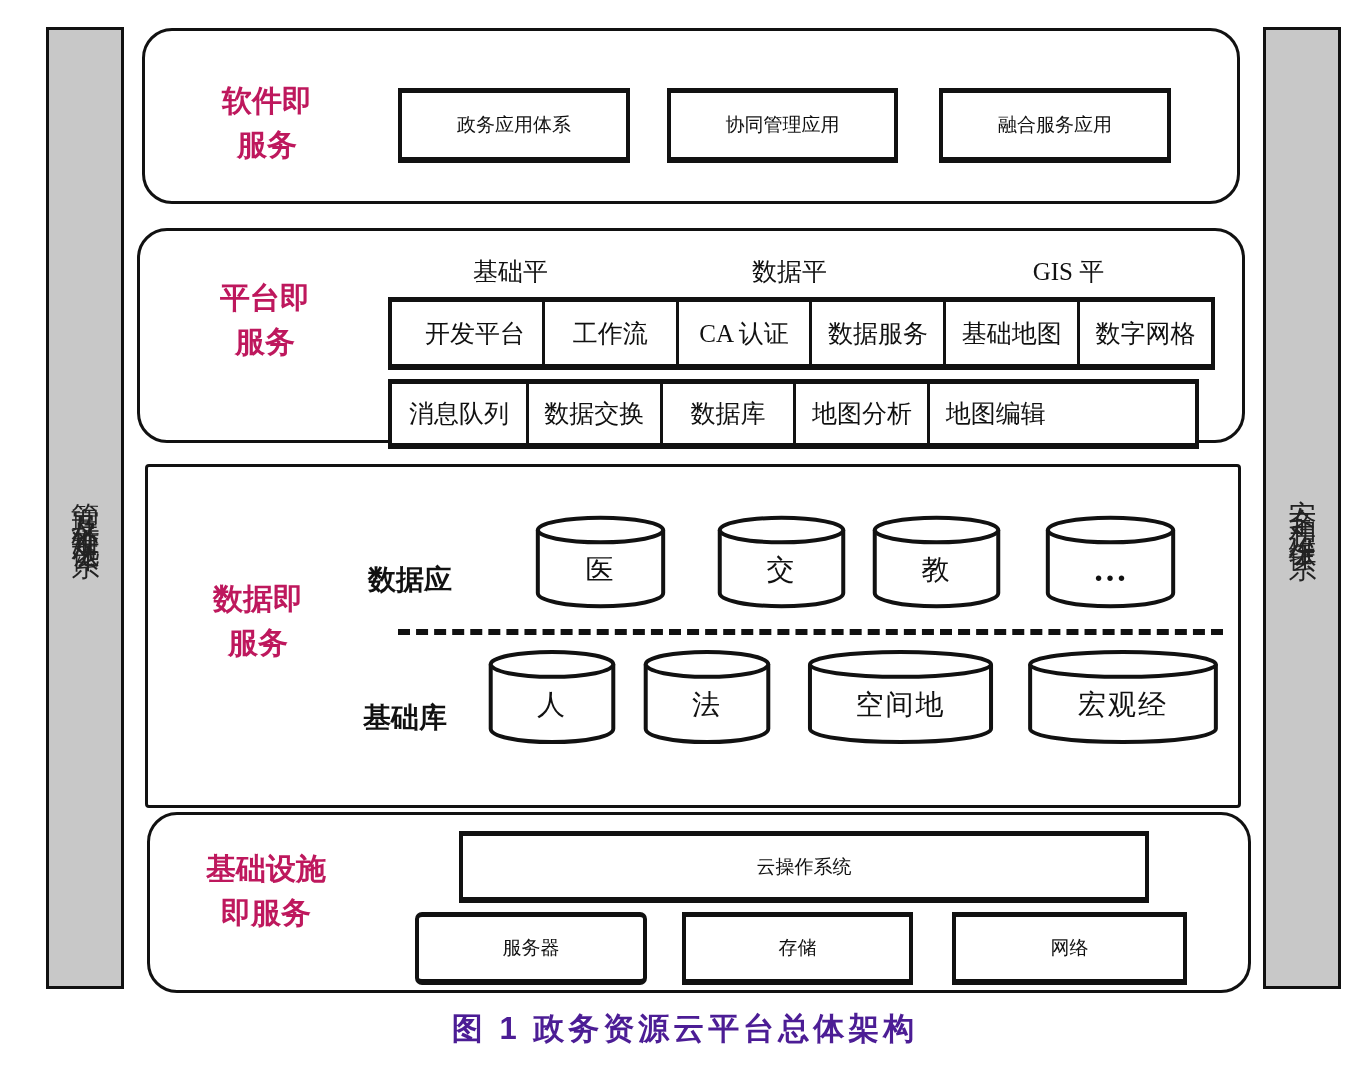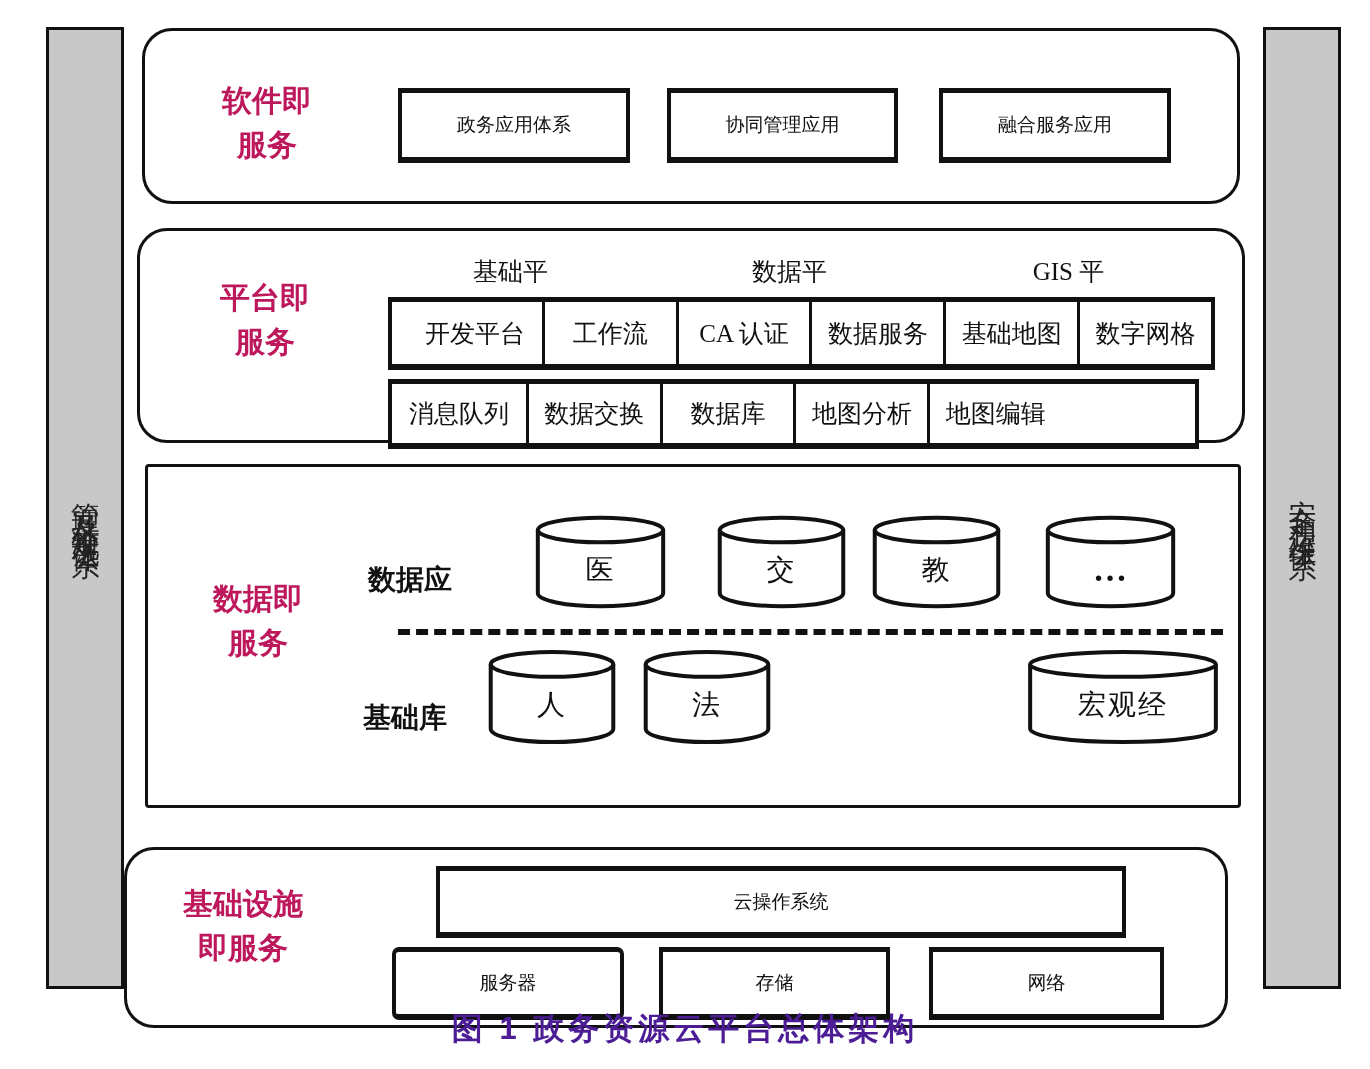--- a/index.html
+++ b/index.html
@@ -33,21 +33,21 @@
   
   .section {
     position: absolute;
     background: #fff;
     border: 3px solid #111;
     border-radius: 30px;
   }
   .sec-saas { left: 142px; top: 28px;  width: 1092px; height: 170px; }
   .sec-paas { left: 137px; top: 228px; width: 1102px; height: 209px; }
   .sec-daas { left: 145px; top: 464px; width: 1090px; height: 338px; border-radius: 4px; }
-  .sec-iaas { left: 124px; top: 812px; width: 1098px; height: 175px; margin-top: 35px; }
+  .sec-iaas { left: 147px; top: 812px; width: 1098px; height: 175px; }
 
   .sec-title {
     position: absolute;
     text-align: center;
     font-weight: bold;
     font-size: 30px;
     line-height: 1.45;
     white-space: pre-line;
     color: #be185d;
   }
@@ -220,20 +220,27 @@
       </svg>
       <span class="cyl-label">人</span>
     </div>
     <div class="cyl" style="left:493px; top:182px; width:132px; height:96px;">
       <svg viewBox="0 0 140 100" preserveAspectRatio="none">
         <path d="M5,16 L5,83 C5,91 34,97 70,97 C106,97 135,91 135,83 L135,16" fill="#fff" stroke="#111" stroke-width="4" vector-effect="non-scaling-stroke"></path>
         <ellipse cx="70" cy="16" rx="65" ry="13" fill="#fff" stroke="#111" stroke-width="4" vector-effect="non-scaling-stroke"></ellipse>
       </svg>
       <span class="cyl-label">法</span>
     </div>
+    <div class="cyl" style="left:655px; top:182px; width:195px; height:96px;">
+      <svg viewBox="0 0 140 100" preserveAspectRatio="none">
+        <path d="M5,16 L5,83 C5,91 34,97 70,97 C106,97 135,91 135,83 L135,16" fill="#fff" stroke="#111" stroke-width="4" vector-effect="non-scaling-stroke"></path>
+        <ellipse cx="70" cy="16" rx="65" ry="13" fill="#fff" stroke="#111" stroke-width="4" vector-effect="non-scaling-stroke"></ellipse>
+      </svg>
+      <span class="cyl-label">空间地</span>
+    </div>
     <div class="cyl" style="left:875px; top:182px; width:200px; height:96px;">
       <svg viewBox="0 0 140 100" preserveAspectRatio="none">
         <path d="M5,16 L5,83 C5,91 34,97 70,97 C106,97 135,91 135,83 L135,16" fill="#fff" stroke="#111" stroke-width="4" vector-effect="non-scaling-stroke"></path>
         <ellipse cx="70" cy="16" rx="65" ry="13" fill="#fff" stroke="#111" stroke-width="4" vector-effect="non-scaling-stroke"></ellipse>
       </svg>
       <span class="cyl-label">宏观经</span>
     </div>
   </div>
 
   <div class="section sec-iaas">

